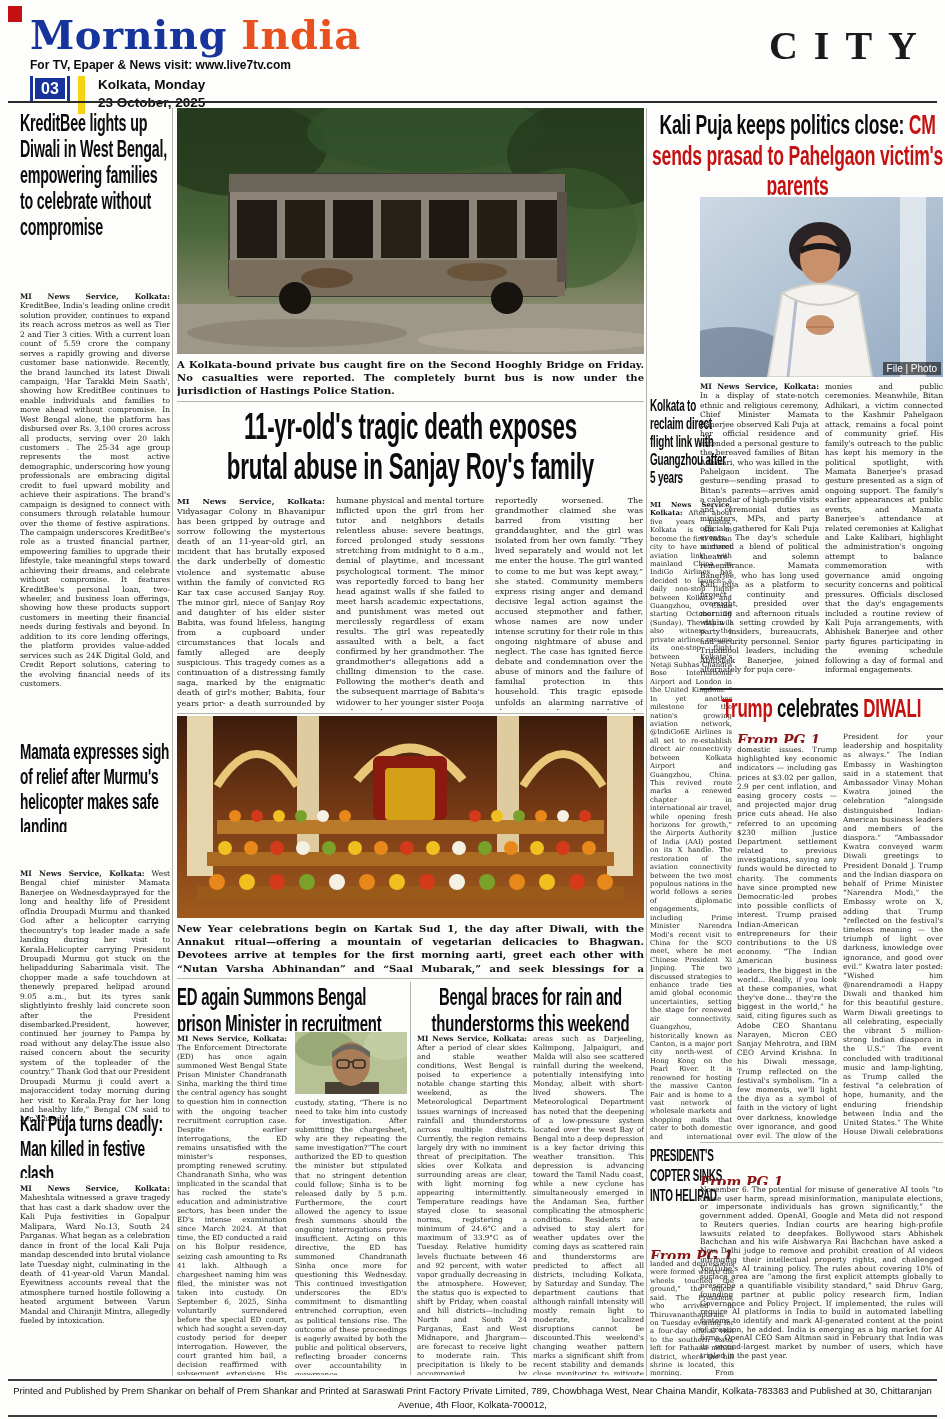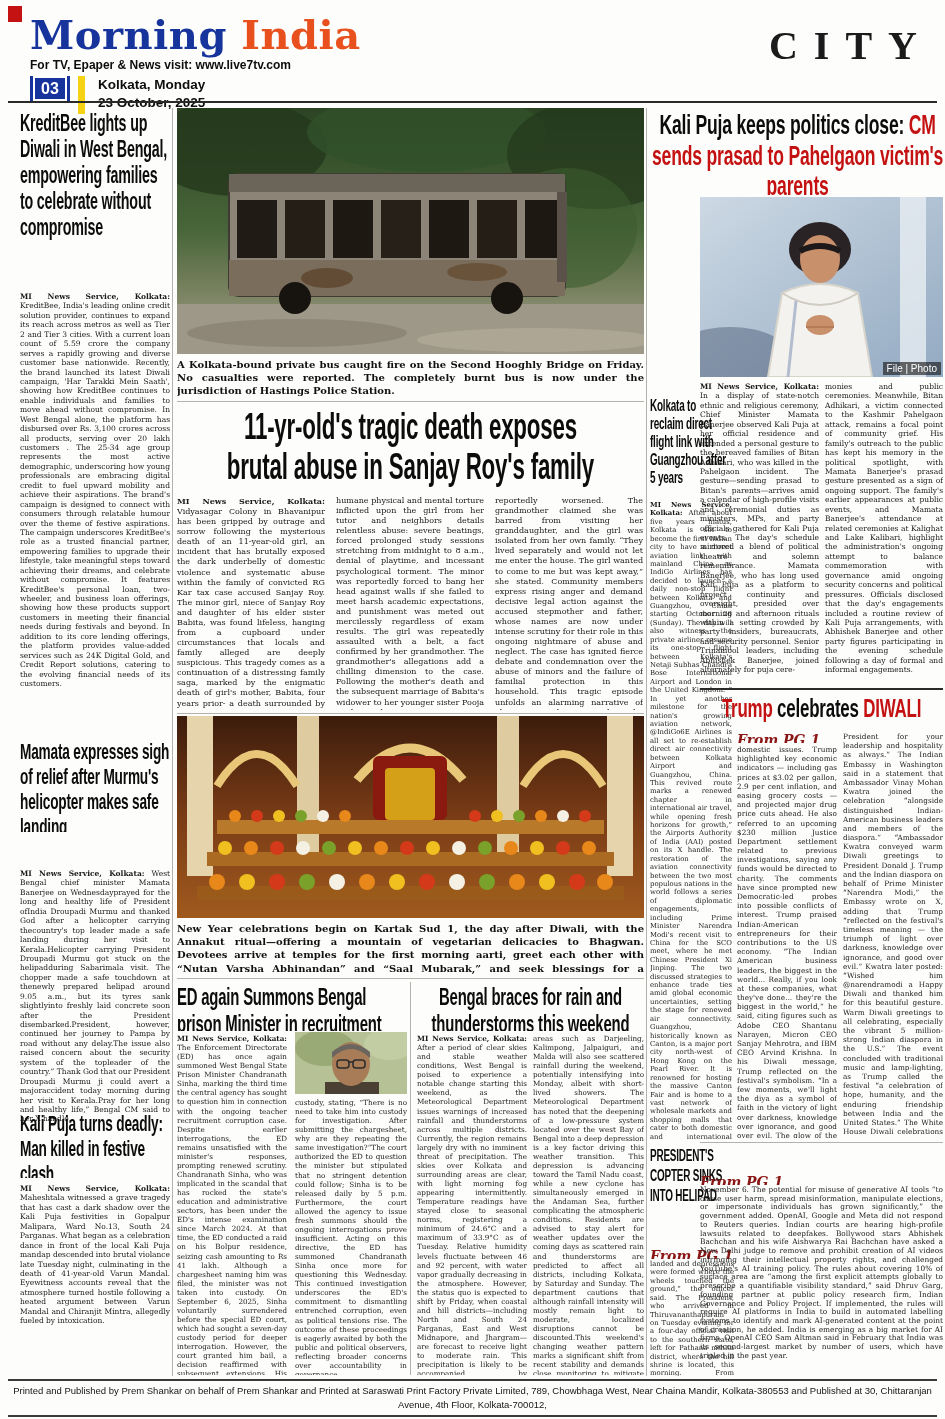--- a/index.html
+++ b/index.html
@@ -292,18 +292,18 @@
   </div>
   <div class="abs fromtag" style="left:650px;top:1248px;width:84px;height:11px;">From PG 1</div>
   <div class="abs bd" style="left:650px;top:1260px;width:84px;height:116px;font-size:6.9px;line-height:1.22;">landed and depressions were formed where the wheels touched the ground,” the officer said. The President, who arrived in Thiruvananthapuram on Tuesday evening for a four-day official visit to the southern state, left for Pathana mthita district, where the hill shrine is located, this morning. From Pramadam, Murmu is travelling to Pamba, the foothills of Sabarimala, via road.</div>
 
   <div class="hrule" style="left:700px;top:1142px;width:243px;"></div>
   <div class="abs fromtag" style="left:700px;top:1174px;width:243px;height:11px;">From PG 1</div>
   <div class="abs bd" style="left:700px;top:1186px;width:243px;height:190px;font-size:7.4px;line-height:1.18;">November 6. The potential for misuse of generative AI tools “to cause user harm, spread misinformation, manipulate elections, or impersonate individuals has grown significantly,” the government added. OpenAI, Google and Meta did not respond to Reuters queries. Indian courts are hearing high-profile lawsuits related to deepfakes. Bollywood stars Abhishek Bachchan and his wife Aishwarya Rai Bachchan have asked a New Delhi judge to remove and prohibit creation of AI videos infringing their intellectual property rights, and challenged YouTube's AI training policy. The rules about covering 10% of surface area are “among the first explicit attempts globally to prescribe a quantifiable visibility standard,” said Dhruv Garg, founding partner at public policy research firm, Indian Governance and Policy Project. If implemented, the rules will require AI platforms in India to build in automated labelling systems to identify and mark AI-generated content at the point of creation, he added. India is emerging as a big market for AI firms. OpenAI CEO Sam Altman said in February that India was its second-largest market by number of users, which have tripled in the past year.</div>
 
   <div class="hrule" style="left:8px;top:1379px;width:929px;height:2px;background:#3a3a3a;"></div>
   <div class="abs footer" style="left:8px;top:1384px;width:929px;height:30px;">
-    <div>Printed and Published by Prem Shankar on behalf of Prem Shankar and Printed at Saraswati Print Factory Private Limited, 789, Chowbhaga West, Near Chaina Mandir, Kolkata-380553 and Published at 30, Chittaranjan Avenue, 4th Floor, Kolkata-700012,</div>
+    <div>Printed and Published by Prem Shankar on behalf of Prem Shankar and Printed at Saraswati Print Factory Private Limited, 789, Chowbhaga West, Near Chaina Mandir, Kolkata-783383 and Published at 30, Chittaranjan Avenue, 4th Floor, Kolkata-700012,</div>
     <div>Editor: Prem Shankar*. *(Responsible for selection of news under PRB Act) RNI No.WBENG/2014/56803 Email: morningindiaranchi@gmail.com</div>
   </div>
   <div class="hrule" style="left:8px;top:1415px;width:929px;height:2px;background:#3a3a3a;"></div>
 
 </div>
 
 </body></html>

